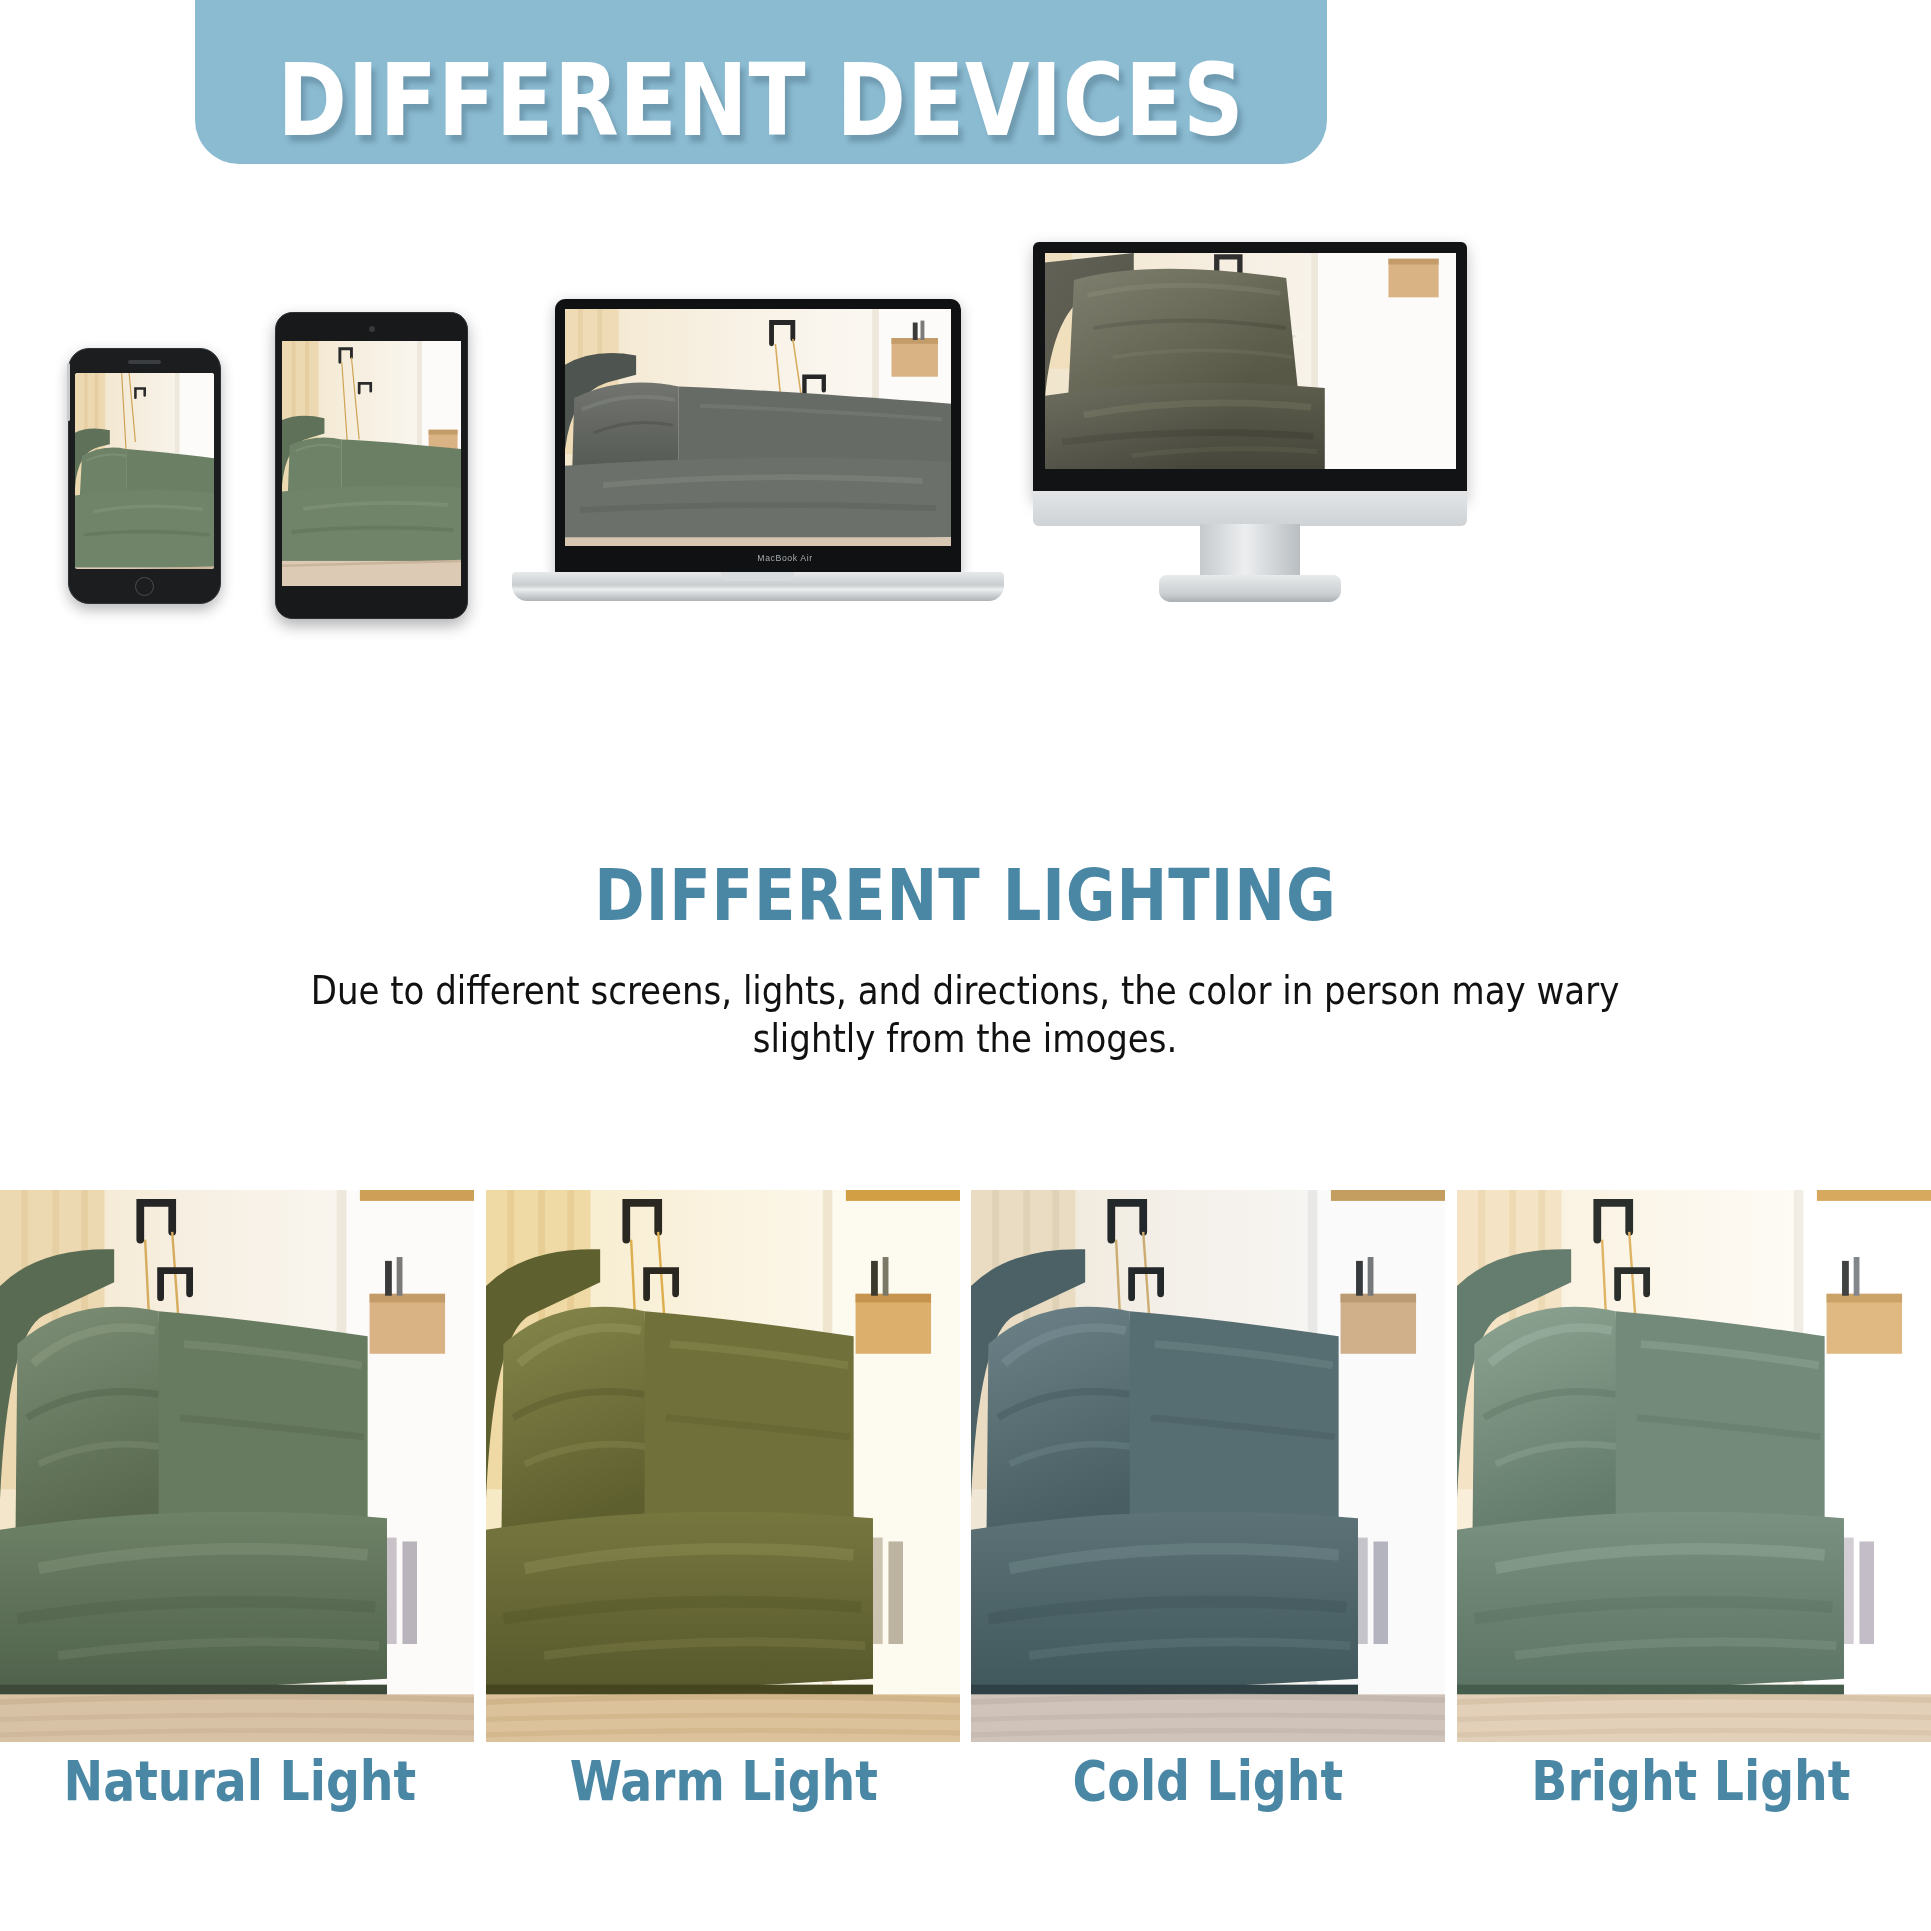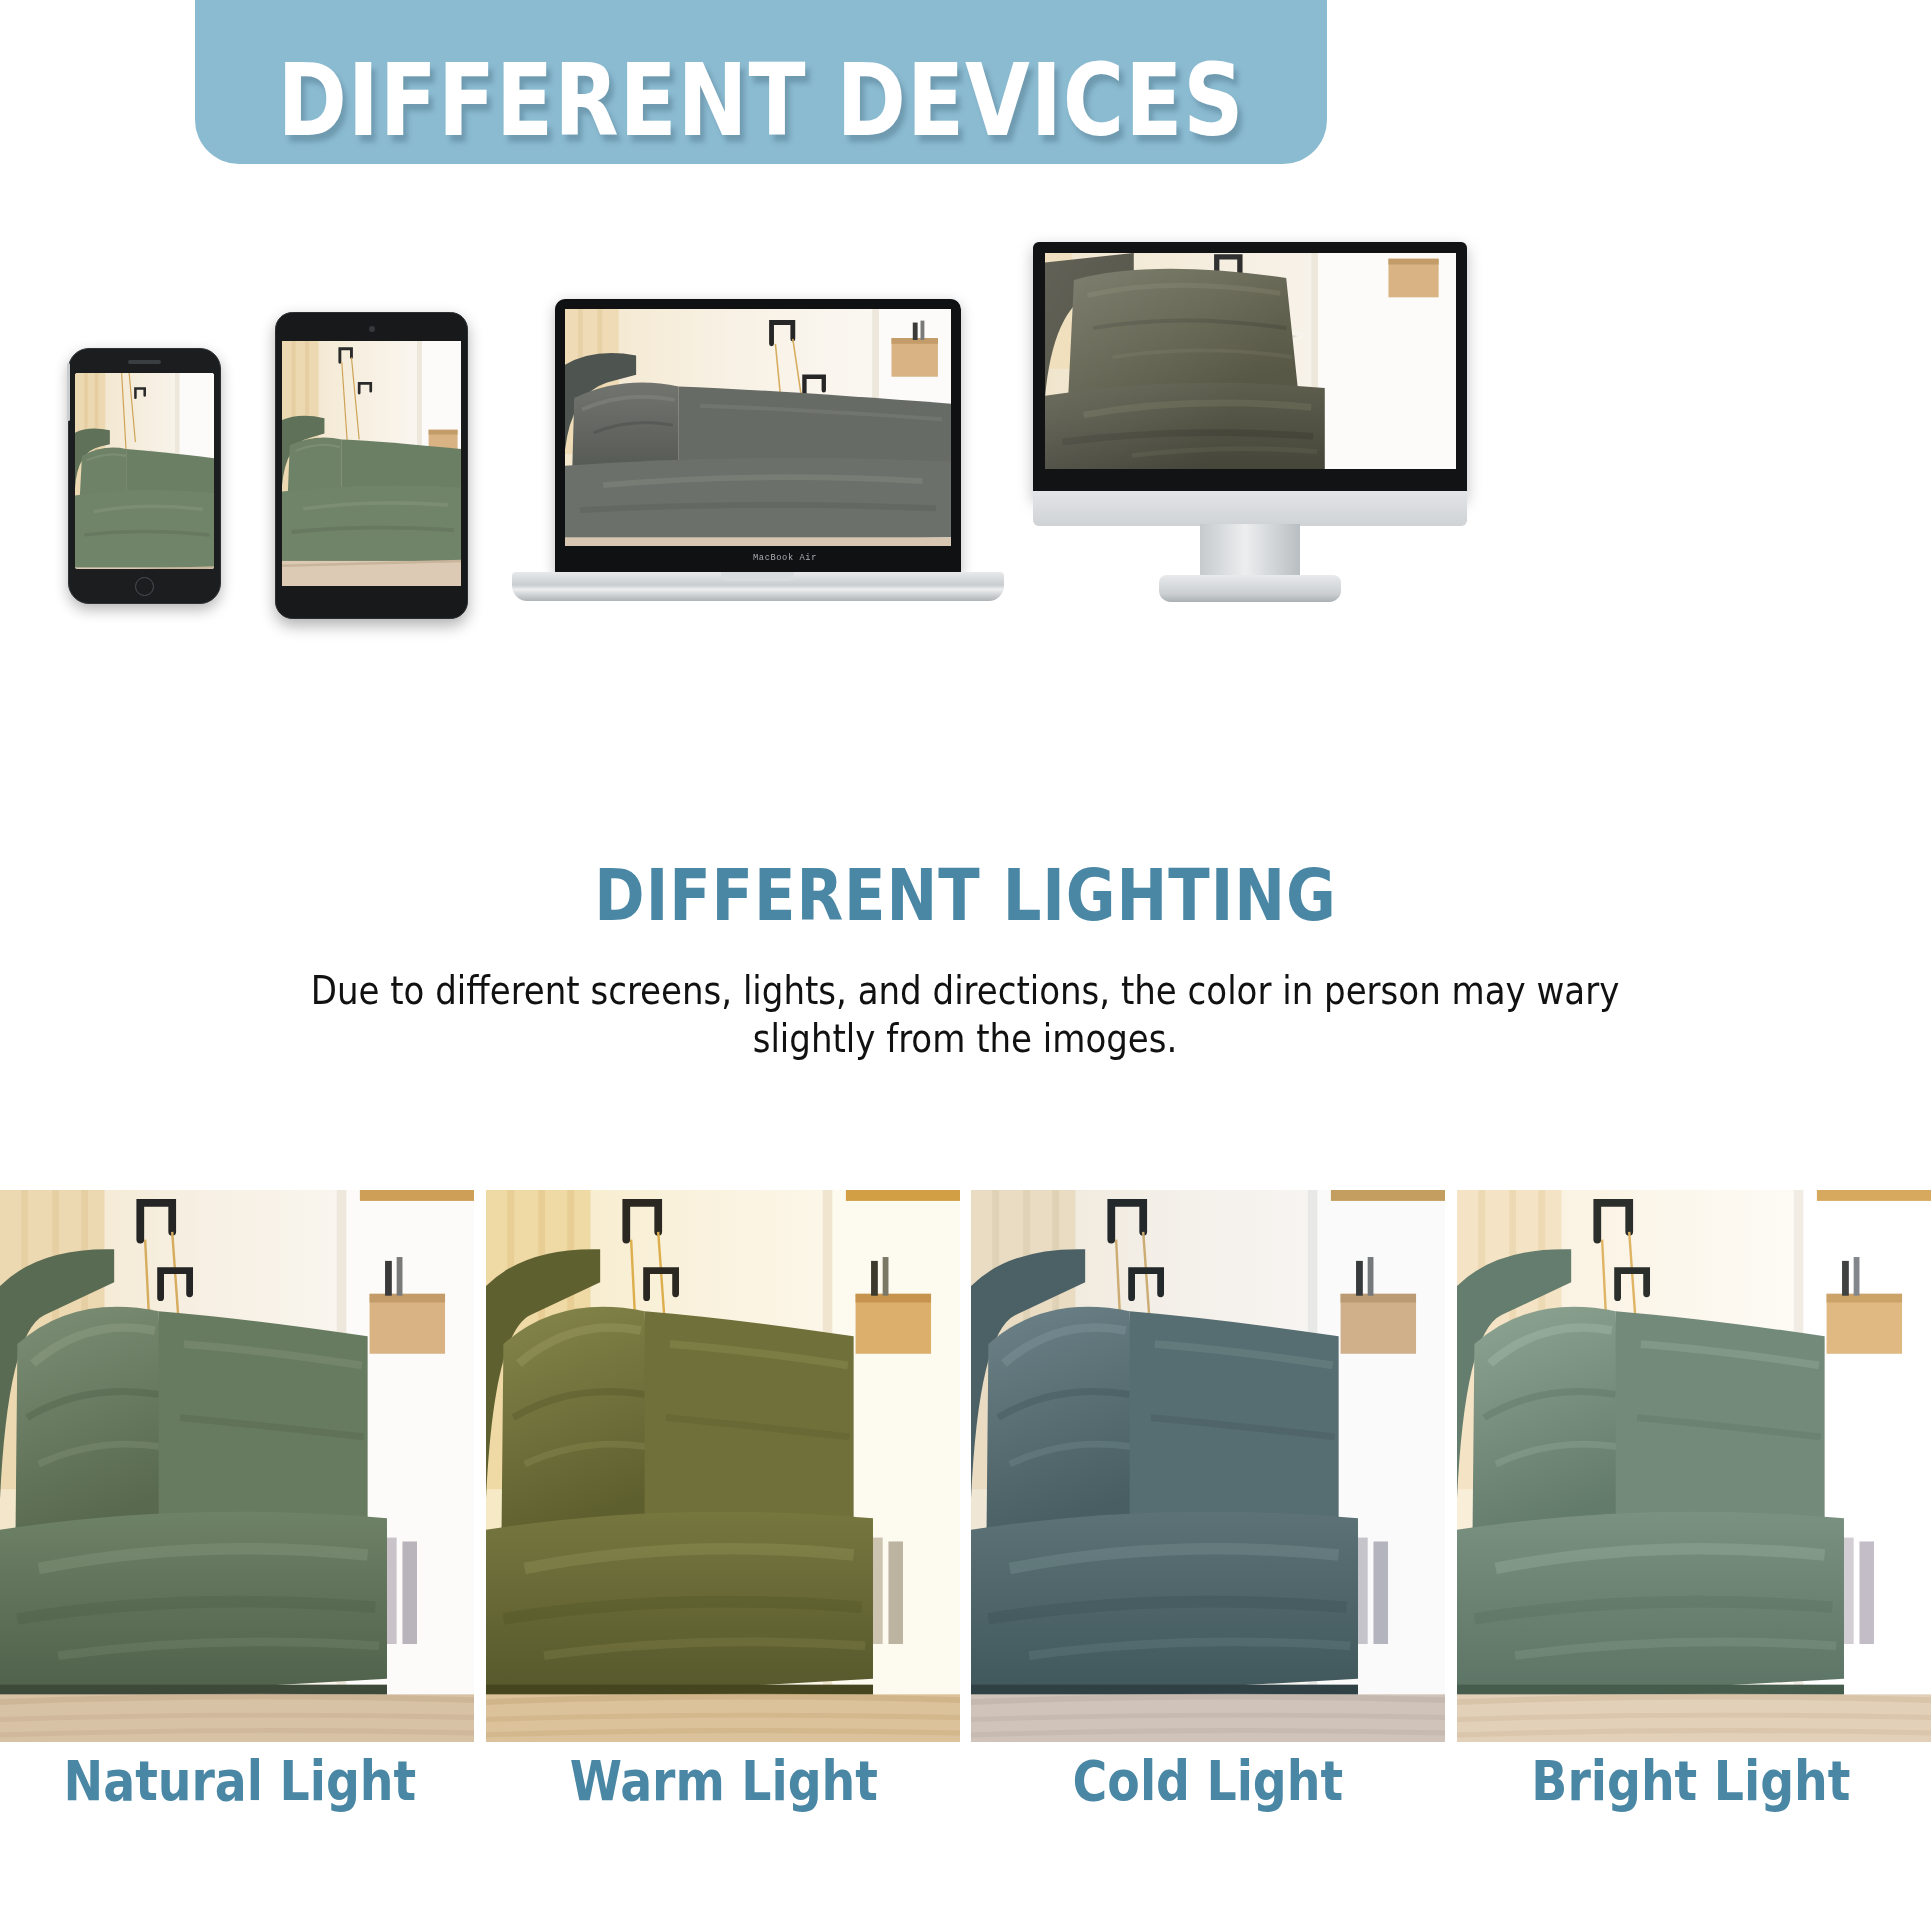--- a/index.html
+++ b/index.html
@@ -73,21 +73,21 @@
     background:#0f1113; border-radius:10.6px 10.6px 2.9px 2.9px;
     box-shadow:0 4.8px 13.5px rgba(0,0,0,.25);
   }
   #laptop .screen{
     position:absolute; left:53px; top:9.7px; width:386px; height:237px;
     overflow:hidden; background:#e9e2d4;
   }
   #laptop .brand{
     position:absolute; left:43px; top:254px; width:460px; text-align:center;
     font-size:8.7px; color:#a9aeb2; letter-spacing:0.6px;
-    font-family:Liberation Mono, monospace;
+    font-family:Liberation Sans, sans-serif;
   }
   #laptop .base{
     position:absolute; left:0; top:273px; width:492px; height:29px;
     background:linear-gradient(180deg,#e7e9ea 0%,#c9cdd0 45%,#eceeef 60%,#aeb3b7 100%);
     border-radius:3.9px 3.9px 15.4px 15.4px;
   }
   #laptop .notch{
     position:absolute; left:50%; top:273px; margin-left:-37px; width:73px; height:8.7px;
     background:#d9dcde; border-radius:0 0 5.8px 5.8px;
   }

